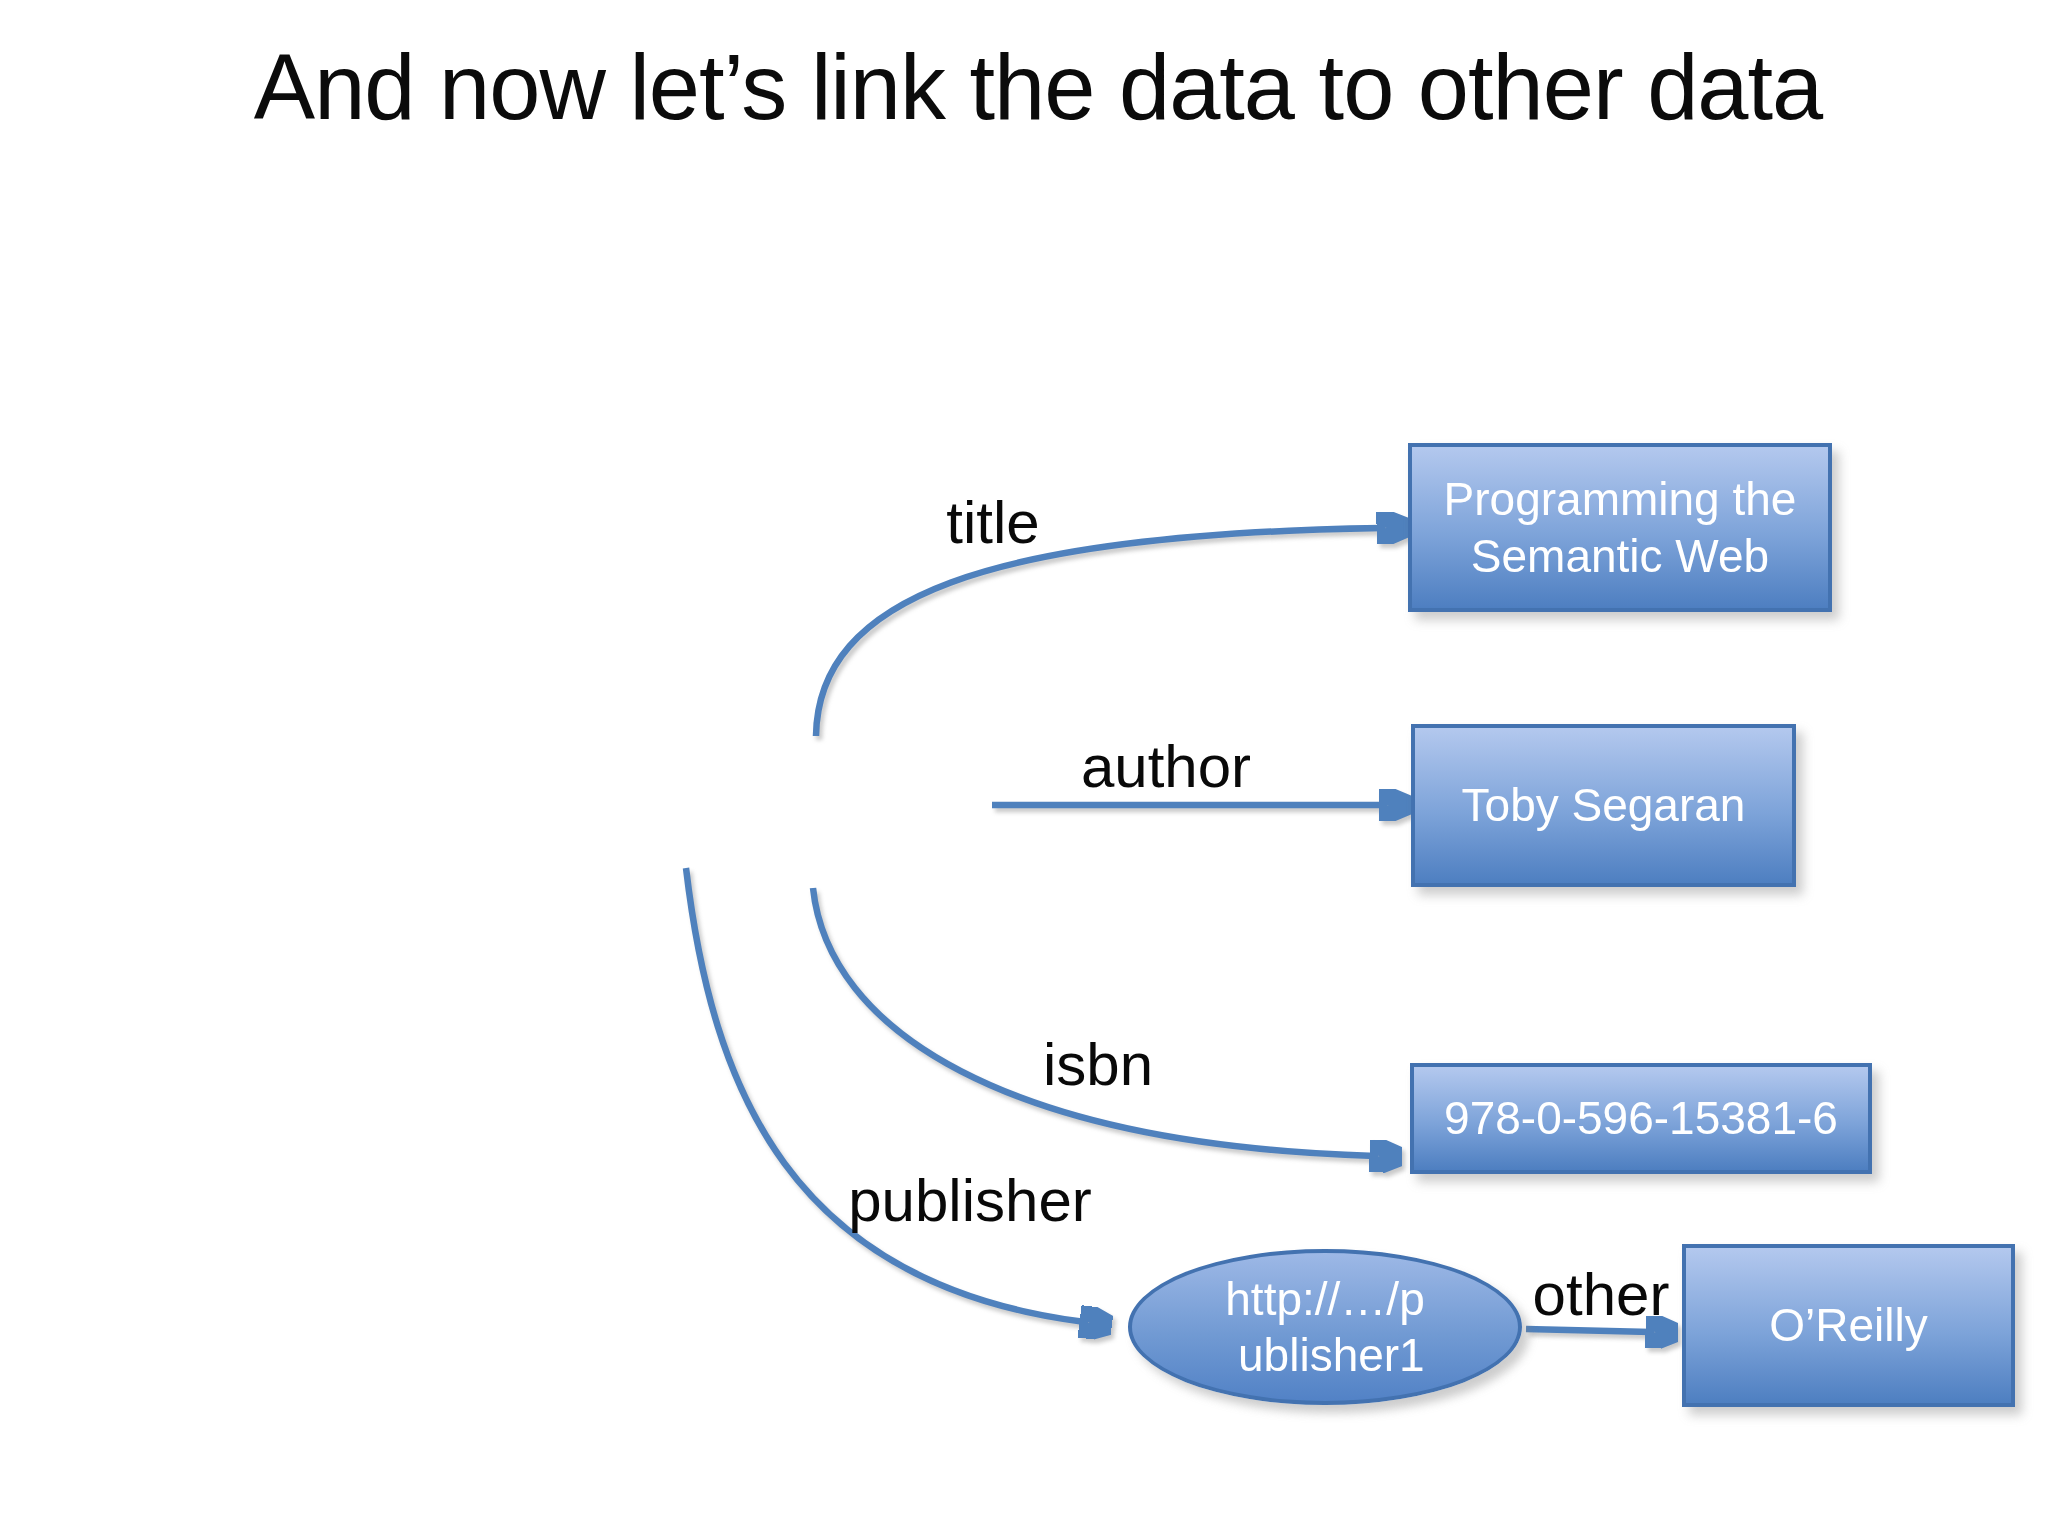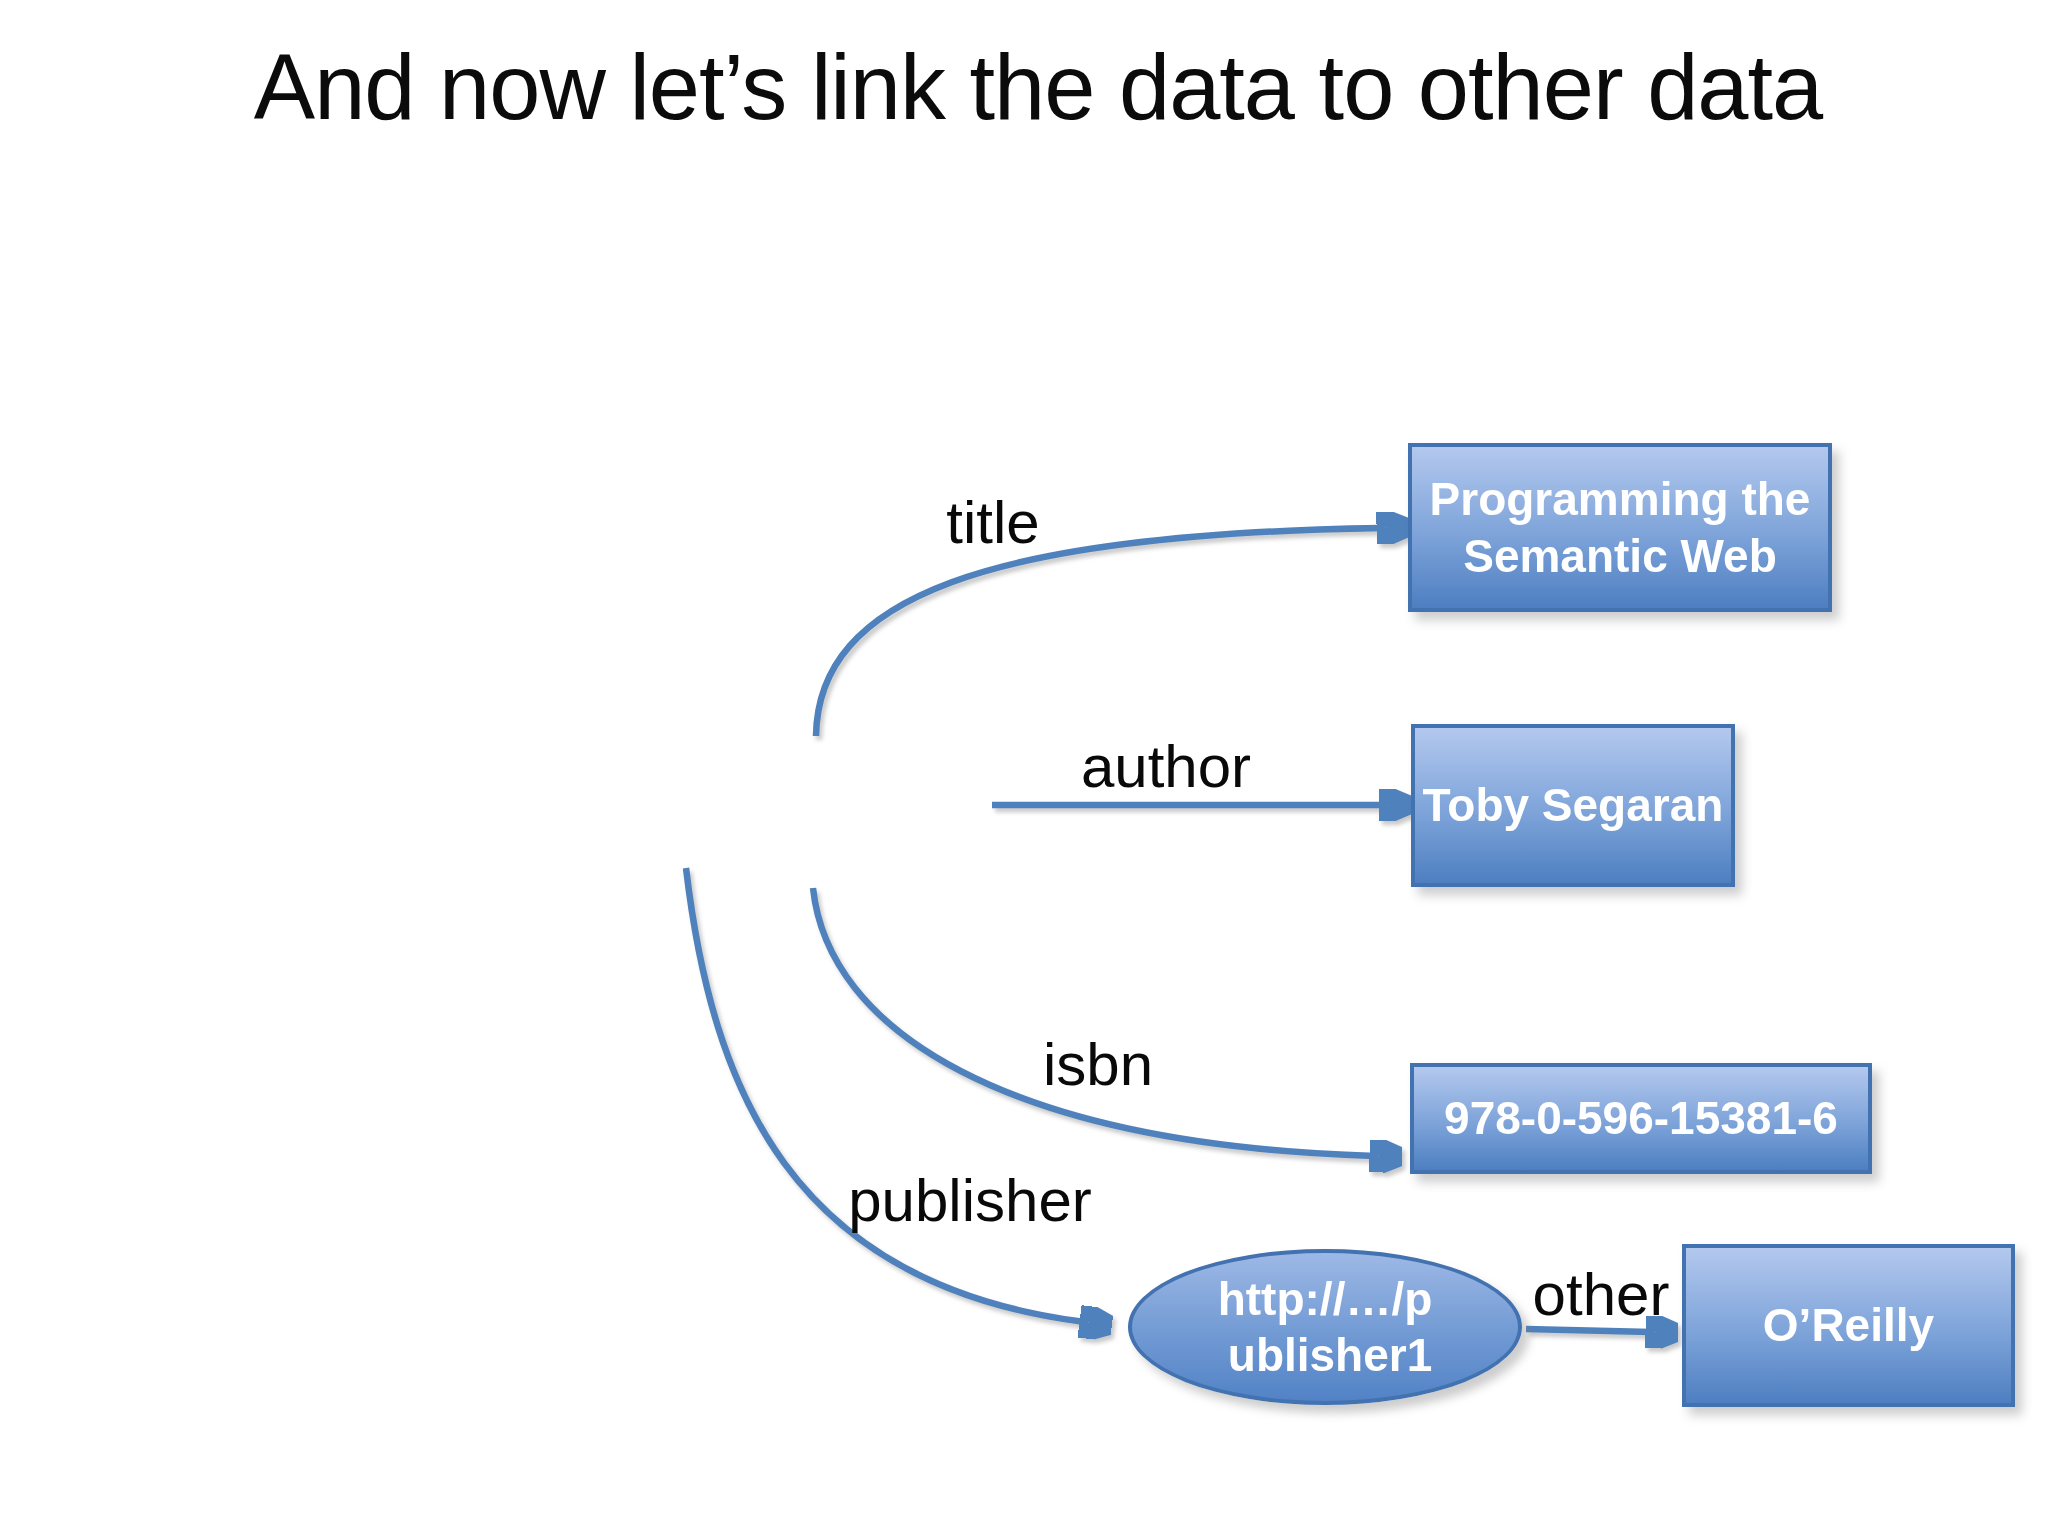--- a/index.html
+++ b/index.html
@@ -38,37 +38,36 @@
   .node {
     position: absolute;
     box-sizing: border-box;
     display: flex;
     align-items: center;
     justify-content: center;
     text-align: center;
     color: #ffffff;
     border: 4px solid #4372b0;
     box-shadow: 7px 8px 10px rgba(130,130,130,0.40);
-    font-weight: bold;
   }
   .node .node-label {
     white-space: pre-line;
     font-size: 46px;
     line-height: 1.22;
   }
   .node.rect {
     background: linear-gradient(180deg, #b3c8ee 0%, #7da3d9 55%, #4e7fc1 100%);
   }
   .node.ellipse {
     border-radius: 50%;
     background: linear-gradient(180deg, #9db8e6 0%, #719ad3 55%, #5282c6 100%);
   }
   .n-isbn978        { left: 636px;  top: 728px;  width: 352px; height: 154px; }
   .n-book-title     { left: 1408px; top: 443px;  width: 424px; height: 169px; }
-  .n-author-name    { left: 1411px; top: 724px;  width: 324px; height: 163px; }
+  .n-author-name    { left: 1411px; top: 724px;  width: 385px; height: 163px; }
   .n-isbn-number    { left: 1410px; top: 1063px; width: 462px; height: 111px; }
   .n-publisher1     { left: 1128px; top: 1249px; width: 394px; height: 156px; text-align: right; }
   .n-publisher-name { left: 1682px; top: 1244px; width: 333px; height: 163px; }
   .edge-label {
     position: absolute;
     transform: translate(-50%, -50%);
     font-size: 60px;
     color: #090909;
     white-space: nowrap;
   }

